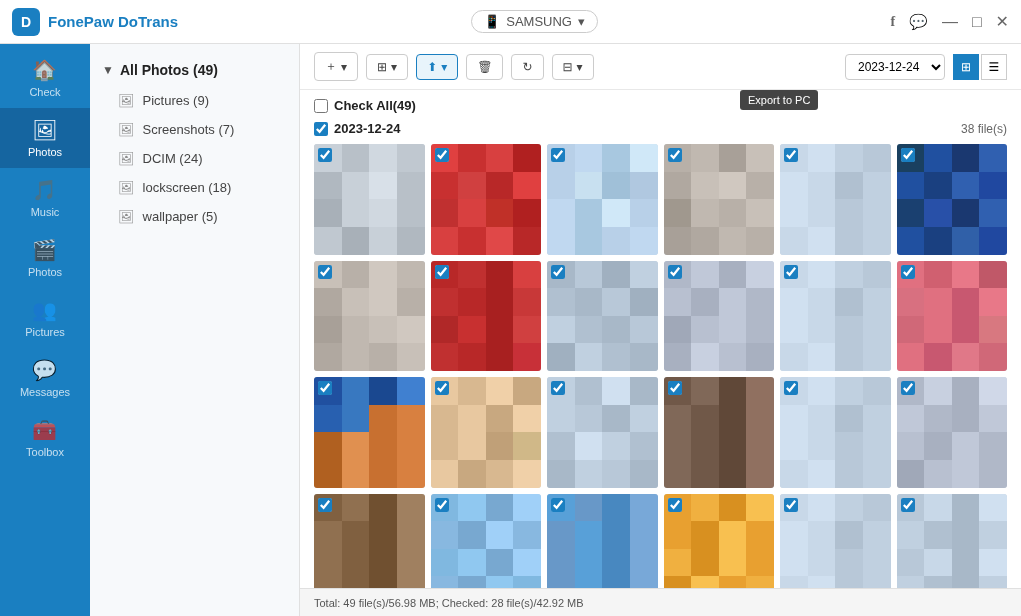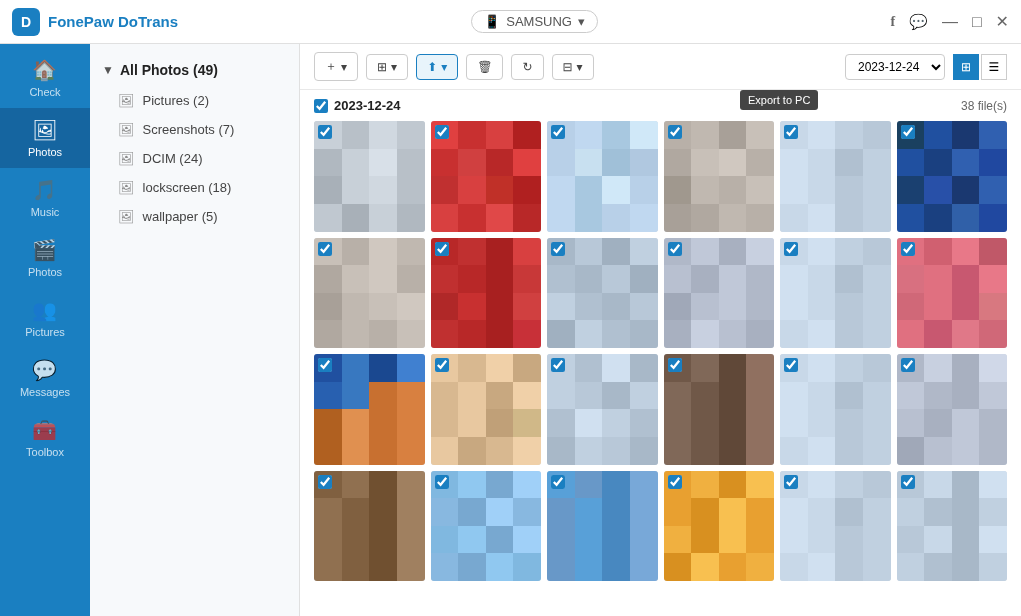--- a/index.html
+++ b/index.html
@@ -188,21 +188,21 @@
     </div>
   </div>
 
   <div class="tree-sidebar">
     <div class="tree-header">
       <span class="arrow">▼</span>
       <span>All Photos (49)</span>
     </div>
     <div class="tree-item">
       <span class="folder-icon">🖼</span>
-      <span>Pictures (2)</span>
+      <span>Pictures (9)</span>
     </div>
     <div class="tree-item">
       <span class="folder-icon">🖼</span>
       <span>Screenshots (7)</span>
     </div>
     <div class="tree-item">
       <span class="folder-icon">🖼</span>
       <span>DCIM (24)</span>
     </div>
     <div class="tree-item">
@@ -249,20 +249,26 @@
         </select>
         <div class="view-toggle">
           <button class="view-btn active">⊞</button>
           <button class="view-btn">☰</button>
         </div>
       </div>
     </div>
 
     <div class="photo-area">
 
+      <div class="section-header">
+        <div class="check-all">
+          <input type="checkbox" style="">
+          <span>Check All(49)</span>
+        </div>
+      </div>
 
       <div class="date-section">
         <div class="date-label">
           <input type="checkbox" checked="" style="accent-color: rgb(26, 127, 193);">
           <span>2023-12-24</span>
           <span class="file-count">38 file(s)</span>
         </div>
 
         <div class="photo-grid" id="row0">
             <div class="photo-thumb">
@@ -776,14 +782,17 @@
                 <div class="color-block" style="background: rgb(176, 192, 208);"></div>
                 <div class="color-block" style="background: rgb(168, 184, 200);"></div>
                 <div class="color-block" style="background: rgb(192, 208, 224);"></div>
               </div>
             </div>
           </div>
       </div>
 
     </div>
 
+    <div class="status-bar">
+      <span>Total: 49 file(s)/56.98 MB; Checked: 28 file(s)/42.92 MB</span>
+    </div>
   </div>
 </div>
 
 </body></html>

